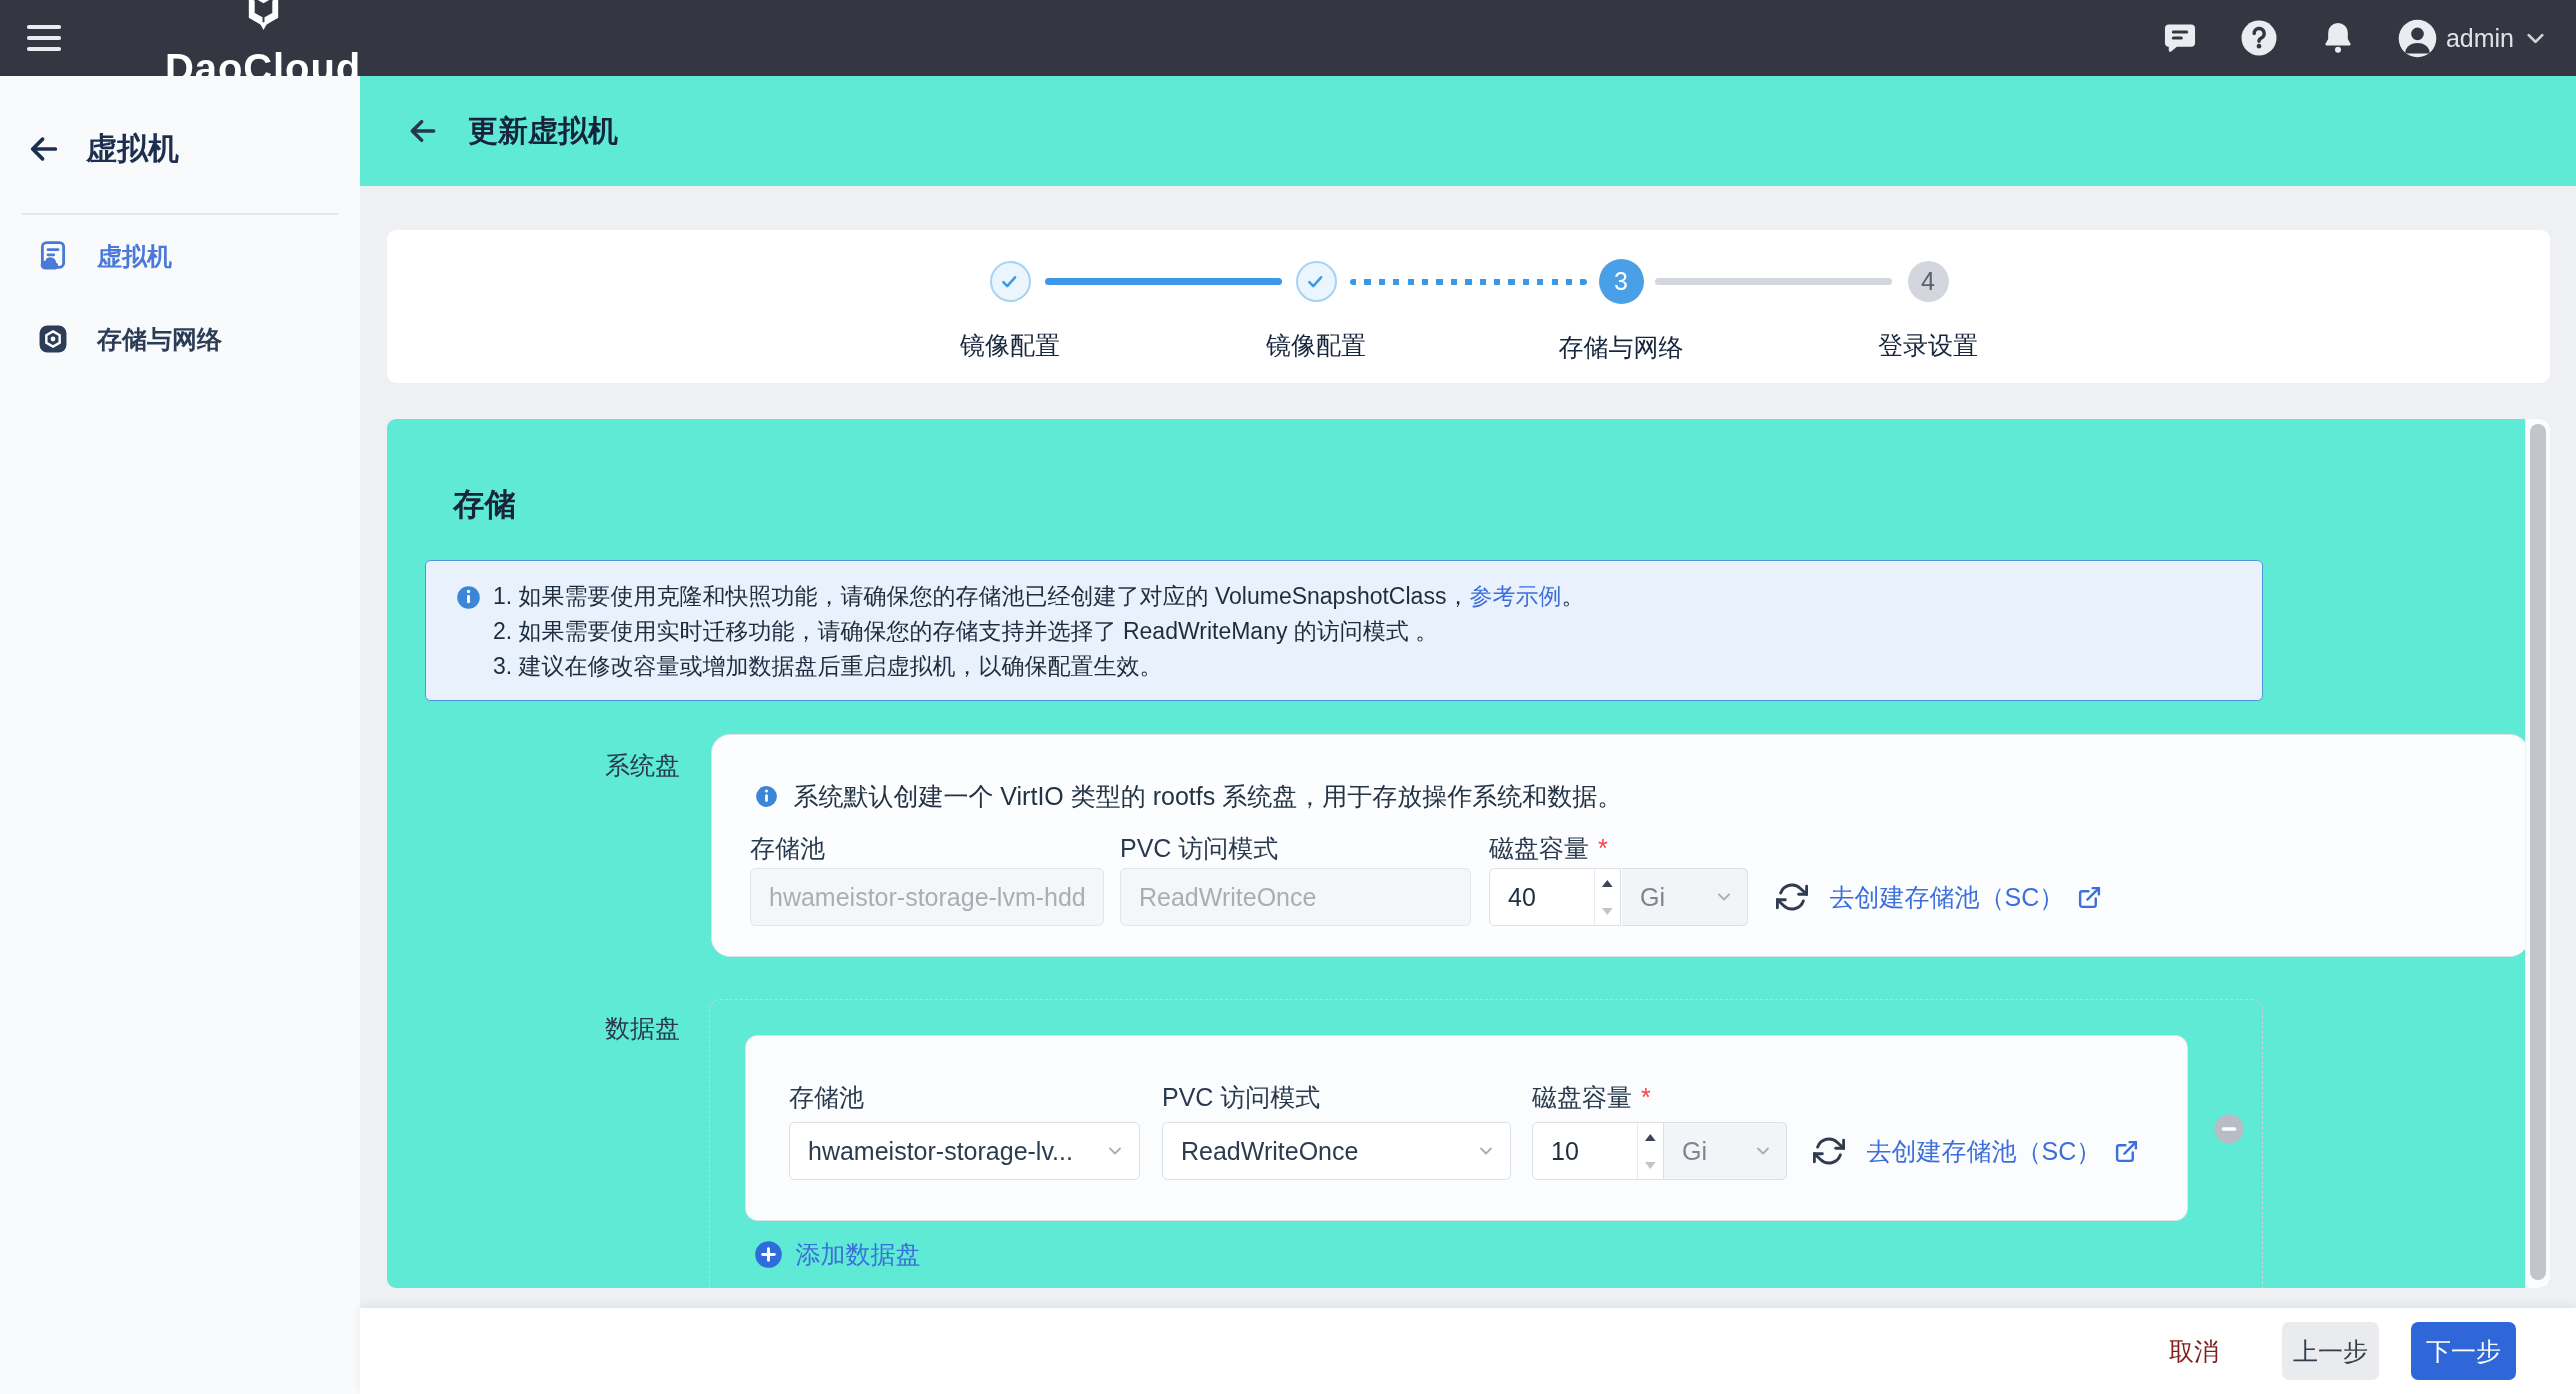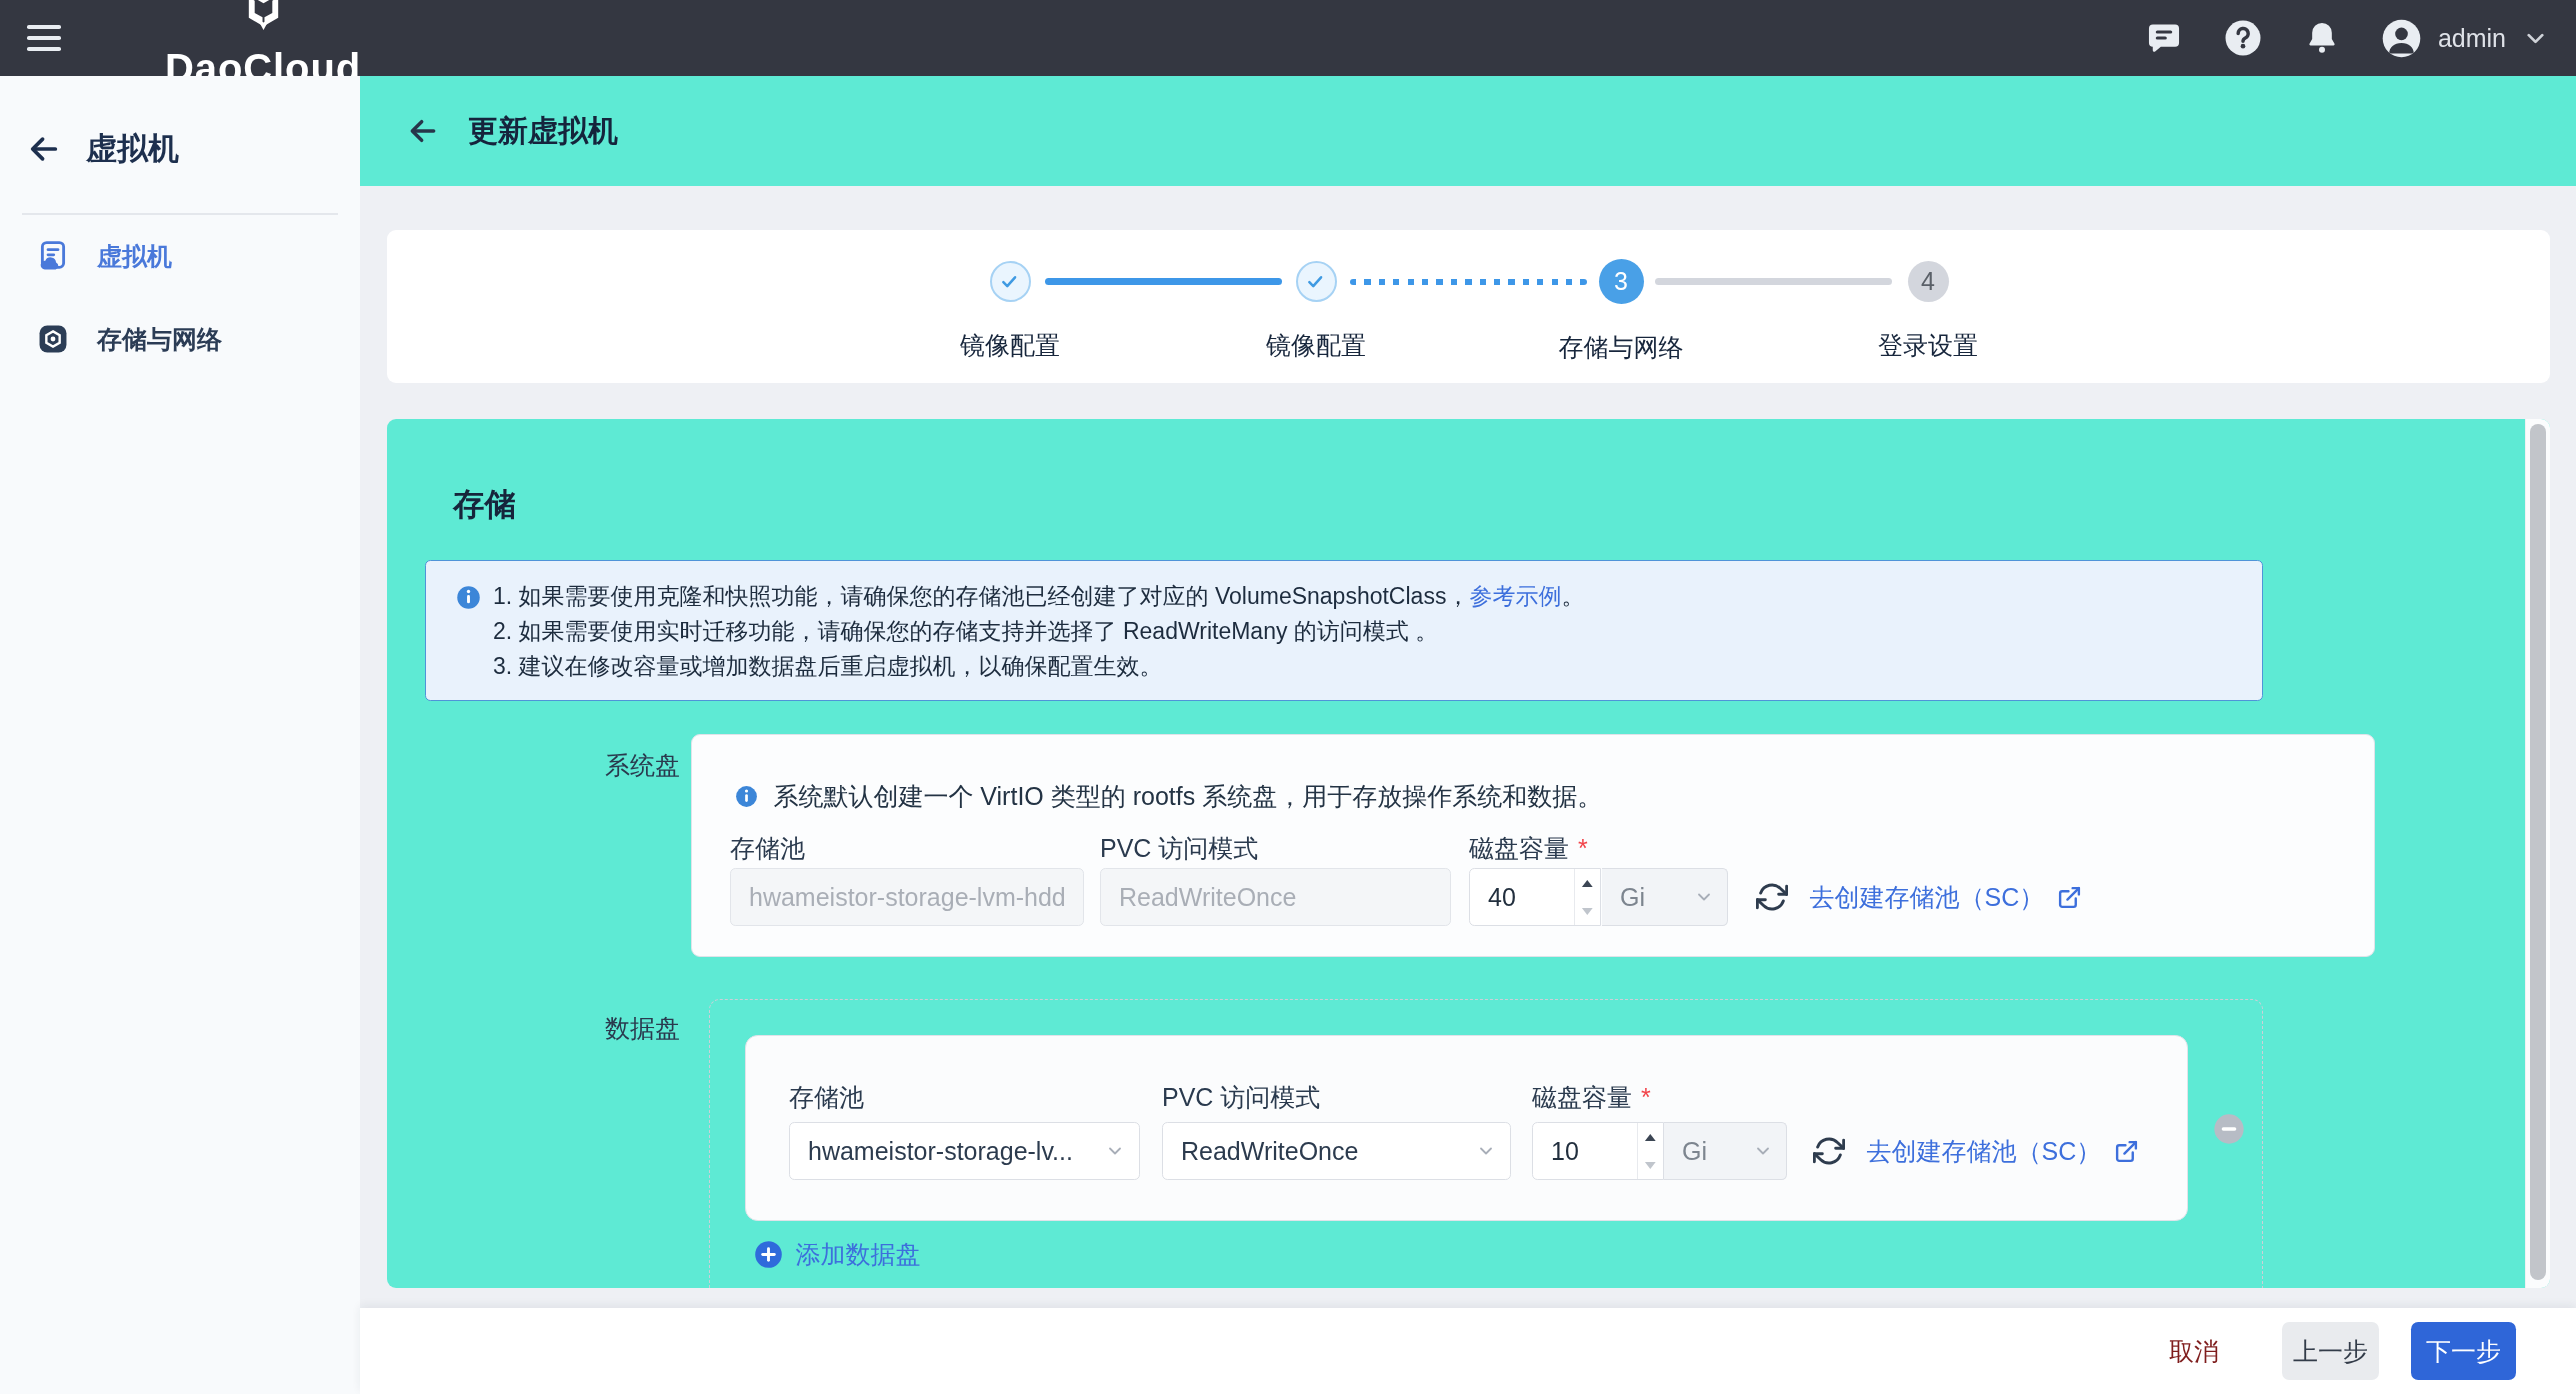--- a/index.html
+++ b/index.html
@@ -14,21 +14,21 @@
   
   .topbar { position:absolute; left:0; top:0; width:2576px; height:76px;
     background:#343741; display:flex; align-items:center; }
   .hamburger { margin-left:27px; width:41px; height:36px; display:flex; flex-direction:column;
     justify-content:center; gap:7.2px; background:none; border:none; cursor:pointer; }
   .hamburger i { display:block; width:34px; height:3.6px; border-radius:1.8px; background:#e9edf2; }
   .brand { display:flex; align-items:center; gap:14.4px; margin-left:97px;flex-direction:column; }
   .brand-text { color:#ffffff; font-size:40px; font-weight:bold; letter-spacing:0.9px; }
   .tb-right { margin-left:auto; display:flex; align-items:center; gap:40px; margin-right:27px; }
   .tb-icon { background:none; border:none; cursor:pointer; }
-  .tb-user { display:flex; align-items:center; gap:16px; cursor:pointer; }
+  .tb-user { display:flex; align-items:center; gap:8px; cursor:pointer; }
   .tb-user-name { color:#dfe2e8; font-size:25px; }
 
   
   .sidebar { position:absolute; left:0; top:76px; width:360px; height:1319px; background:#f8fafc; }
   .sb-head { display:flex; align-items:center; gap:25px; padding:52px 0 0 27px; }
   .sb-title { font-size:31px; font-weight:bold; color:#1d2f4e; }
   .sb-divider { margin:43px 21.6px 0 21.6px; height:1.8px; background:#e4e7ec; }
   .sb-item { display:flex; align-items:center; gap:27px; height:83px; padding-left:36px; cursor:pointer; }
   .sb-item .lbl { font-size:25px; font-weight:bold; }
   .sb-item.active .lbl { color:#4a79da; }
@@ -60,22 +60,22 @@
   .sec-heading { position:absolute; left:66px; top:65px; font-size:31.5px; font-weight:bold; color:#16253b; }
 
   .notice { position:absolute; left:38px; top:141px; width:1838px; height:141px;
     background:#e9f2fc; border:1.8px solid #4f94d8; border-radius:5.4px; padding:18px 21.6px 0 67px; }
   .notice .n-icon { position:absolute; left:29px; top:23.4px; }
   .notice .nline { font-size:23px; line-height:35px; color:#1d2c3e; }
   a.inline-link { color:#3d6fdc; text-decoration:none; cursor:pointer; }
 
   .row-label { position:absolute; width:86px; text-align:right; font-size:25px; color:#2a3a4e; }
 
-  .sys-card { position:absolute; left:304px; top:315px; width:1684px; height:223px;
-    background:#fcfdfe; border:1.8px solid #e0e3e9; border-radius:9px; }
+  .sys-card { position:absolute; left:324px; top:315px; width:1818px; height:223px;
+    background:#fcfdfe; border:1.8px solid #e0e3e9; border-radius:19px; }
   .sys-note { position:absolute; left:42px; top:45px; display:flex; align-items:center; gap:14.4px;
     font-size:25px; color:#233344; }
 
   .f-label { position:absolute; top:97px; font-size:25px; color:#2a3a4e; }
   .req { color:#f2444a; margin-left:9px; }
 
   .inp-row-y { top:133px; }
   .text-input { position:absolute; height:58px; border:1.8px solid #e2e5ea; border-radius:5.4px;
     background:#f4f6f8; color:#a9aeb6; font-size:25px; padding:0 18px;
     font-family:"Liberation Sans","DejaVu Sans",sans-serif; }

